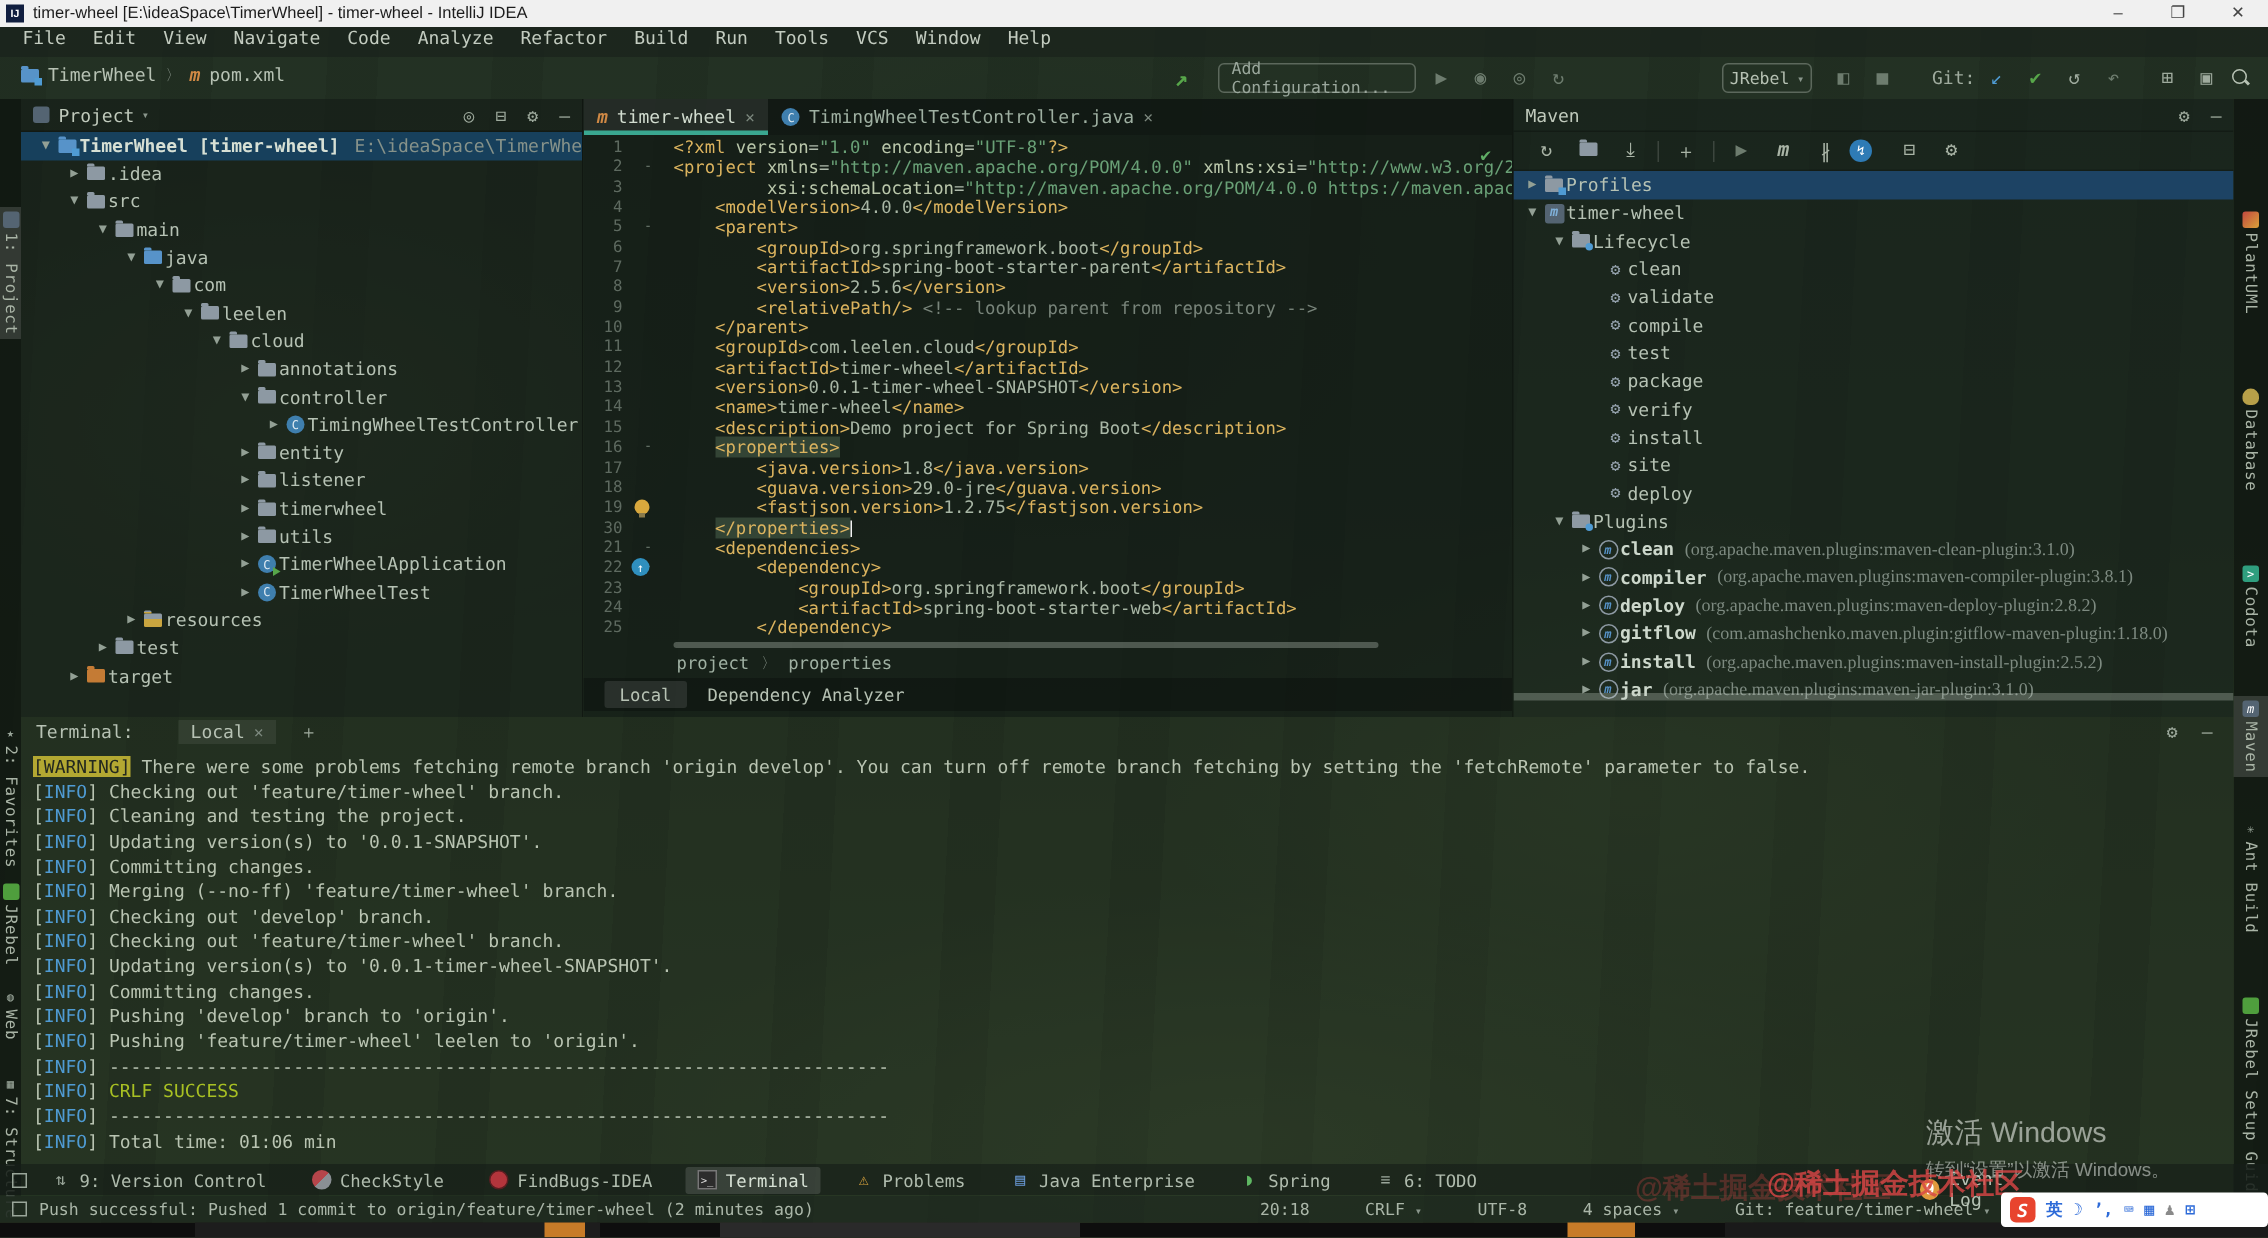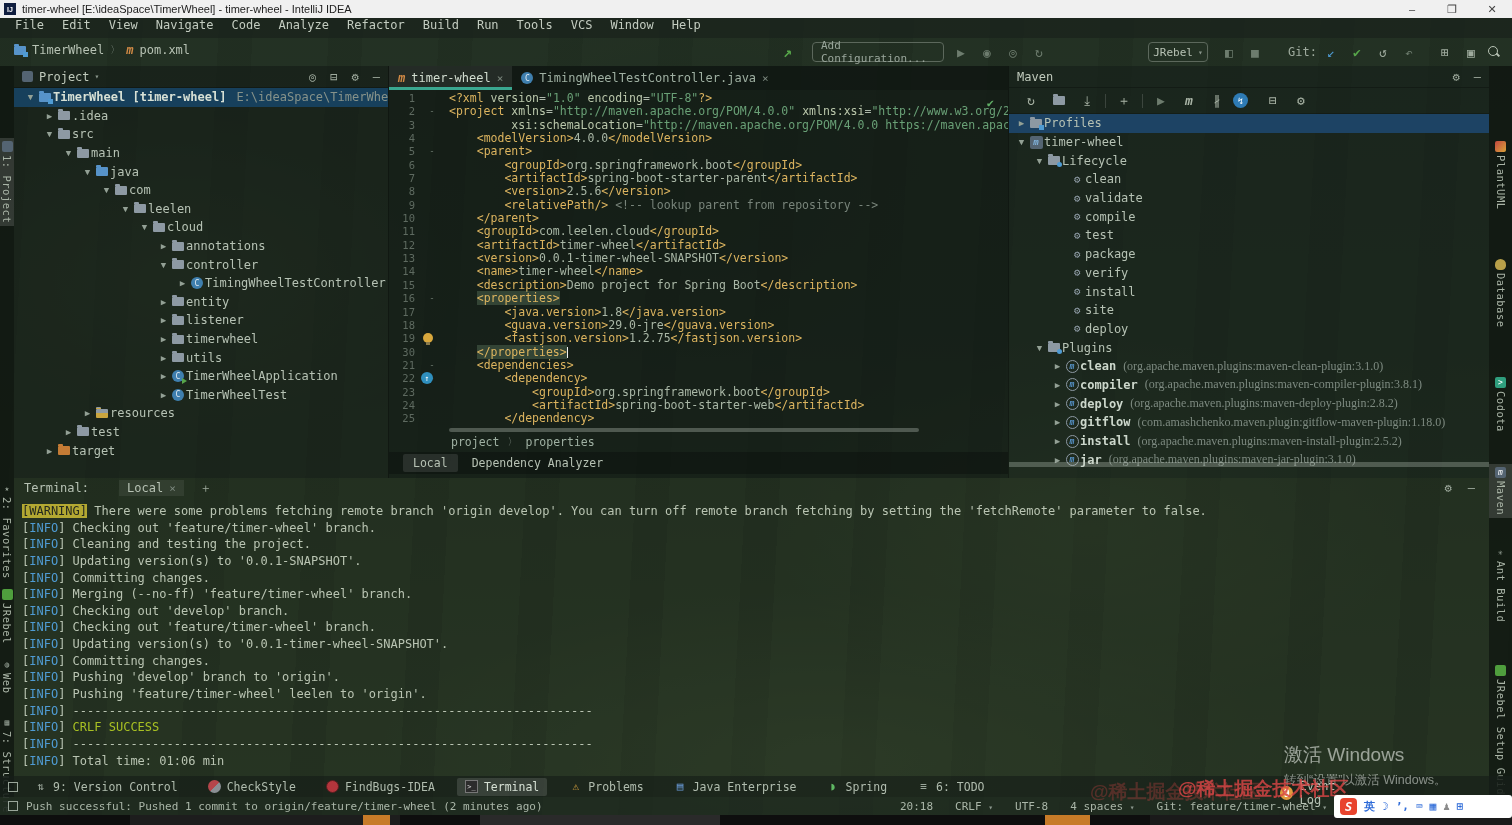--- a/index.html
+++ b/index.html
@@ -135,21 +135,21 @@
   .term-ic { background:#2c2c2c; border:1px solid #777; color:#ddd; font-size:7px; }
   .cs-ic { border-radius:50%; background:linear-gradient(135deg,#b5454a 50%, #8a8f94 50%); }
   .bug-ic { border-radius:50%; background:#b3353c; border:1px solid #5a1d20; }
   .evlog { margin-left:auto; display:flex; align-items:center; gap:6px; margin-right:150px; }
   .evbadge { width:14px; height:14px; border-radius:50%; background:#e09a3e; color:#fff; font-size:10px;
     display:flex; align-items:center; justify-content:center; font-weight:bold; }
   
   .sbar { position:absolute; left:0; top:797px; width:100%; height:18px; background:rgba(26,36,29,.88);
     display:flex; align-items:center; font-size:11px; color:#aab6a8; }
   .sq-ic { width:10px; height:10px; border:1.4px solid #9aa69a; margin:0 8px 0 8px; }
-  .sright { position:absolute; right:185px; display:flex; gap:22px; align-items:flex-start; }
+  .sright { position:absolute; right:185px; display:flex; gap:37px; align-items:flex-start; }
   .chev { font-size:8px; color:#8a968c; }
   
   .activate { position:absolute; left:1284px; top:742px; color:rgba(233,238,232,.6);
     font-family:"Liberation Sans",sans-serif; }
   .activate .l1 { font-size:19px; }
   .activate .l2 { font-size:12.5px; margin-top:4px; color:rgba(225,232,225,.55); }
   .wm-red { position:absolute; left:1178px; top:776px; font-size:19px; font-weight:bold;
     color:rgba(216,70,70,.82); text-shadow:-88px 3px 0 rgba(216,70,70,.30); white-space:nowrap;
     font-family:"Liberation Sans",sans-serif; }
   .ime { position:absolute; left:1334px; top:795px; width:178px; height:23px; background:#fff; border-radius:3px;

